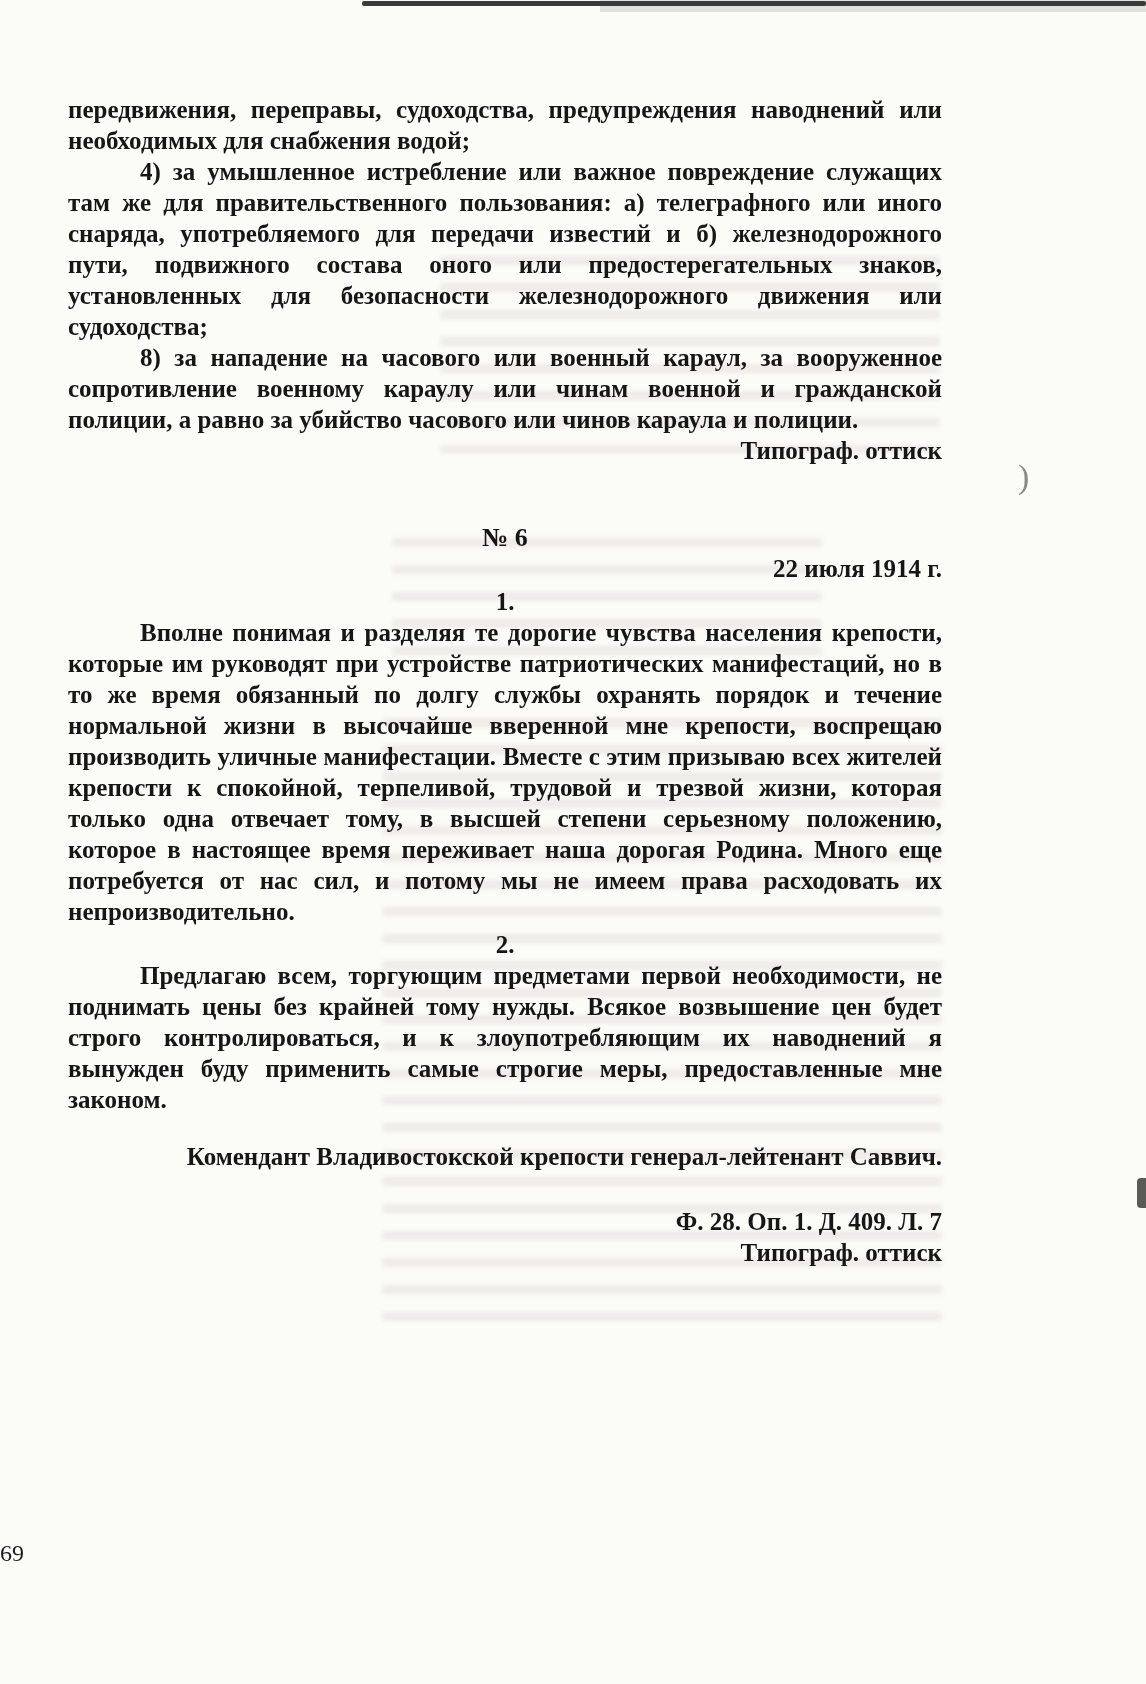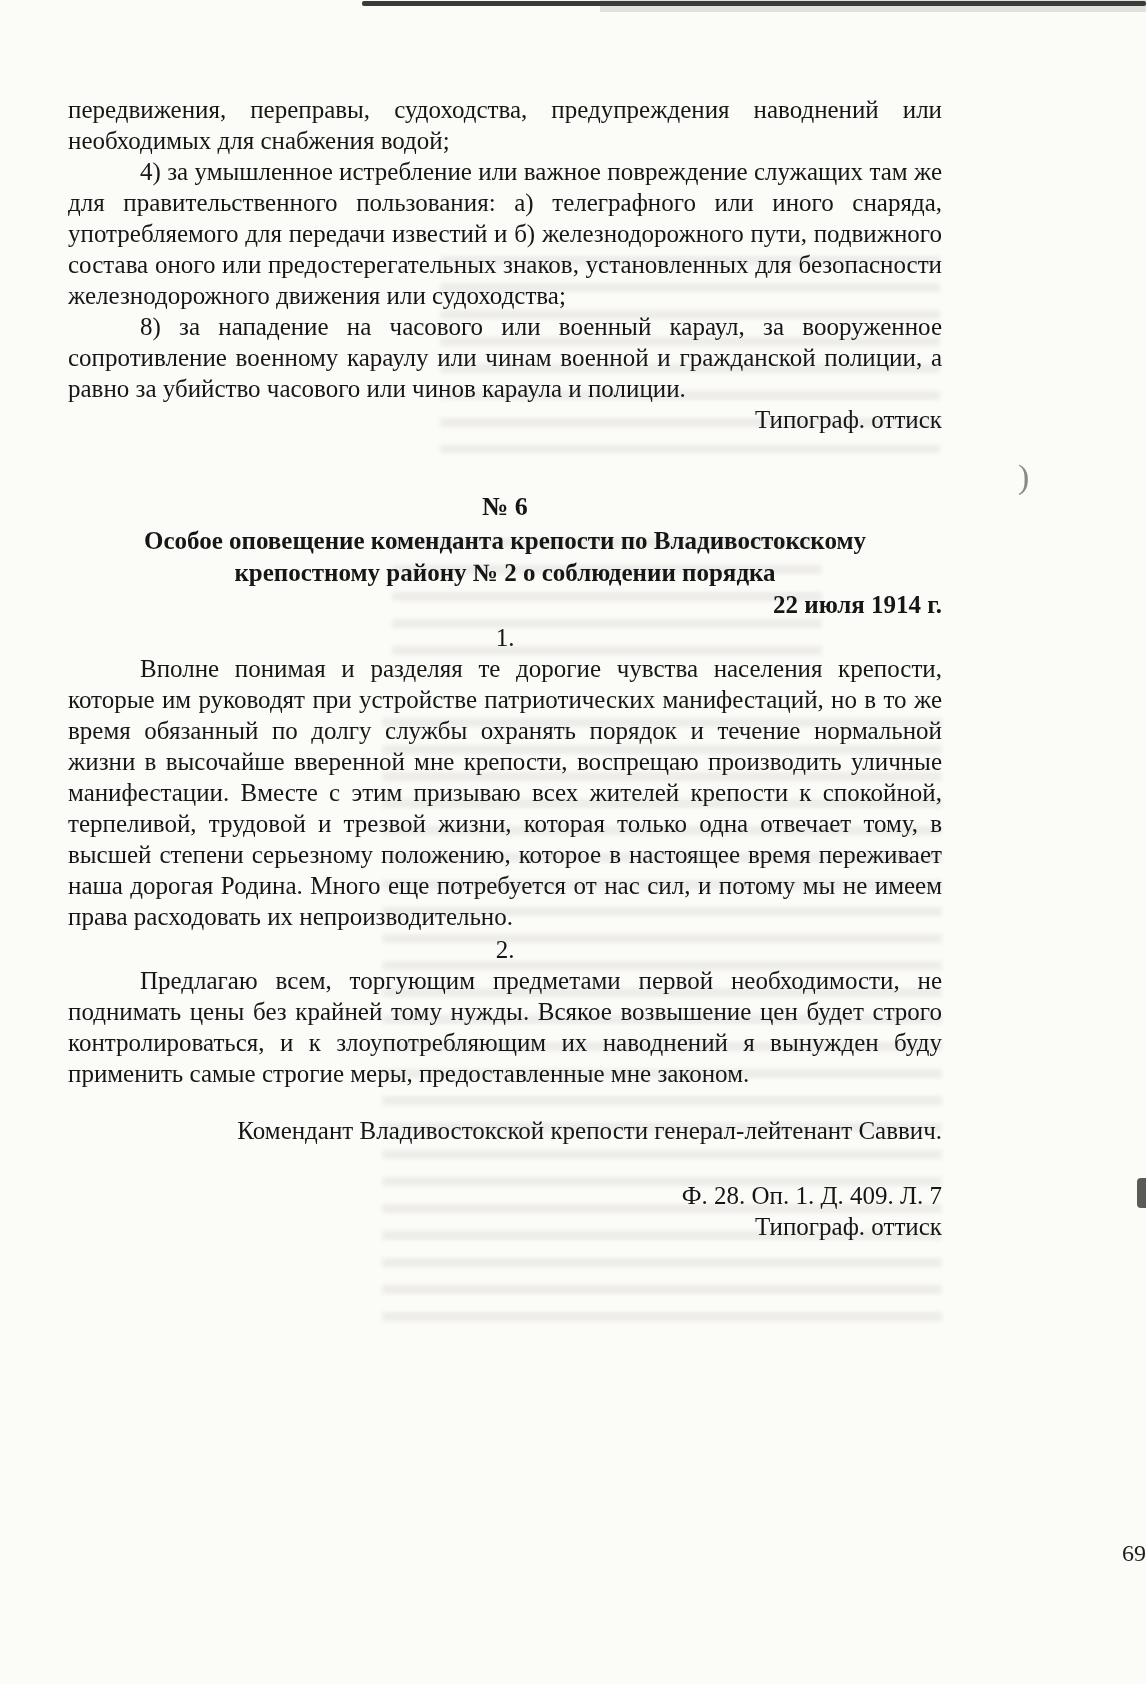--- a/index.html
+++ b/index.html
@@ -65,21 +65,21 @@
   .bleed-3 { left: 382px; top: 700px; width: 560px; height: 625px; }
 
   .content {
     position: absolute;
     left: 68px;
     top: 94px;
     width: 874px;
     font-size: 25px;
     line-height: 31px;
   }
-  p, h2, h3 { margin: 0; }
+  p, h2, h3 { margin: 0; font-weight: bold; }
 
   .body { text-align: justify; }
   .indent { text-indent: 72px; }
 
   .archive { text-align: right; }
   .archive-gap { margin-top: 34px; }
 
   .doc-number {
     margin-top: 56px;
     text-align: center;
@@ -104,21 +104,21 @@
   }
   .signature {
     margin-top: 26px;
     text-align: right;
   }
   .page-number {
     position: absolute;
     top: 1540px;
     left: 0;
     width: 100%;
-    text-align: right;
+    text-align: left;
     font-size: 24px;
     color: #1d1d1d;
   }
 </style>
 </head>
 <body>
 
 <div class="page">
 
   <div class="artifact-top-band"></div>
@@ -136,21 +136,20 @@
 
     <p class="body indent">4) за умышленное истребление или важное повреждение служащих там же для правительственного пользования: а) телеграфного или иного снаряда, употребляемого для передачи известий и б) железнодорожного пути, подвижного состава оного или предостерегательных знаков, установленных для безопасности железнодорожного движения или судоходства;</p>
 
     <p class="body indent">8) за нападение на часового или военный караул, за вооруженное сопротивление военному караулу или чинам военной и гражданской полиции, а равно за убийство часового или чинов караула и полиции.</p>
 
 
     <p class="archive">Типограф. оттиск</p>
 
     <h2 class="doc-number">№ 6</h2>
 
-    <h3 class="doc-title">Особое оповещение коменданта крепости по Владивостокскому крепостному району № 2 о соблюдении порядка</h3>
 
     <p class="doc-date">22 июля 1914 г.</p>
 
     <p class="section-label">1.</p>
 
     <p class="body indent">Вполне понимая и разделяя те дорогие чувства населения крепости, которые им руководят при устройстве патриотических манифестаций, но в то же время обязанный по долгу службы охранять порядок и течение нормальной жизни в высочайше вверенной мне крепости, воспрещаю производить уличные манифестации. Вместе с этим призываю всех жителей крепости к спокойной, терпеливой, трудовой и трезвой жизни, которая только одна отвечает тому, в высшей степени серьезному положению, которое в настоящее время переживает наша дорогая Родина. Много еще потребуется от нас сил, и потому мы не имеем права расходовать их непроизводительно.</p>
 
     <p class="section-label">2.</p>
 
     <p class="body indent">Предлагаю всем, торгующим предметами первой необходимости, не поднимать цены без крайней тому нужды. Всякое возвышение цен будет строго контролироваться, и к злоупотребляющим их наводнений я вынужден буду применить самые строгие меры, предоставленные мне законом.</p>

